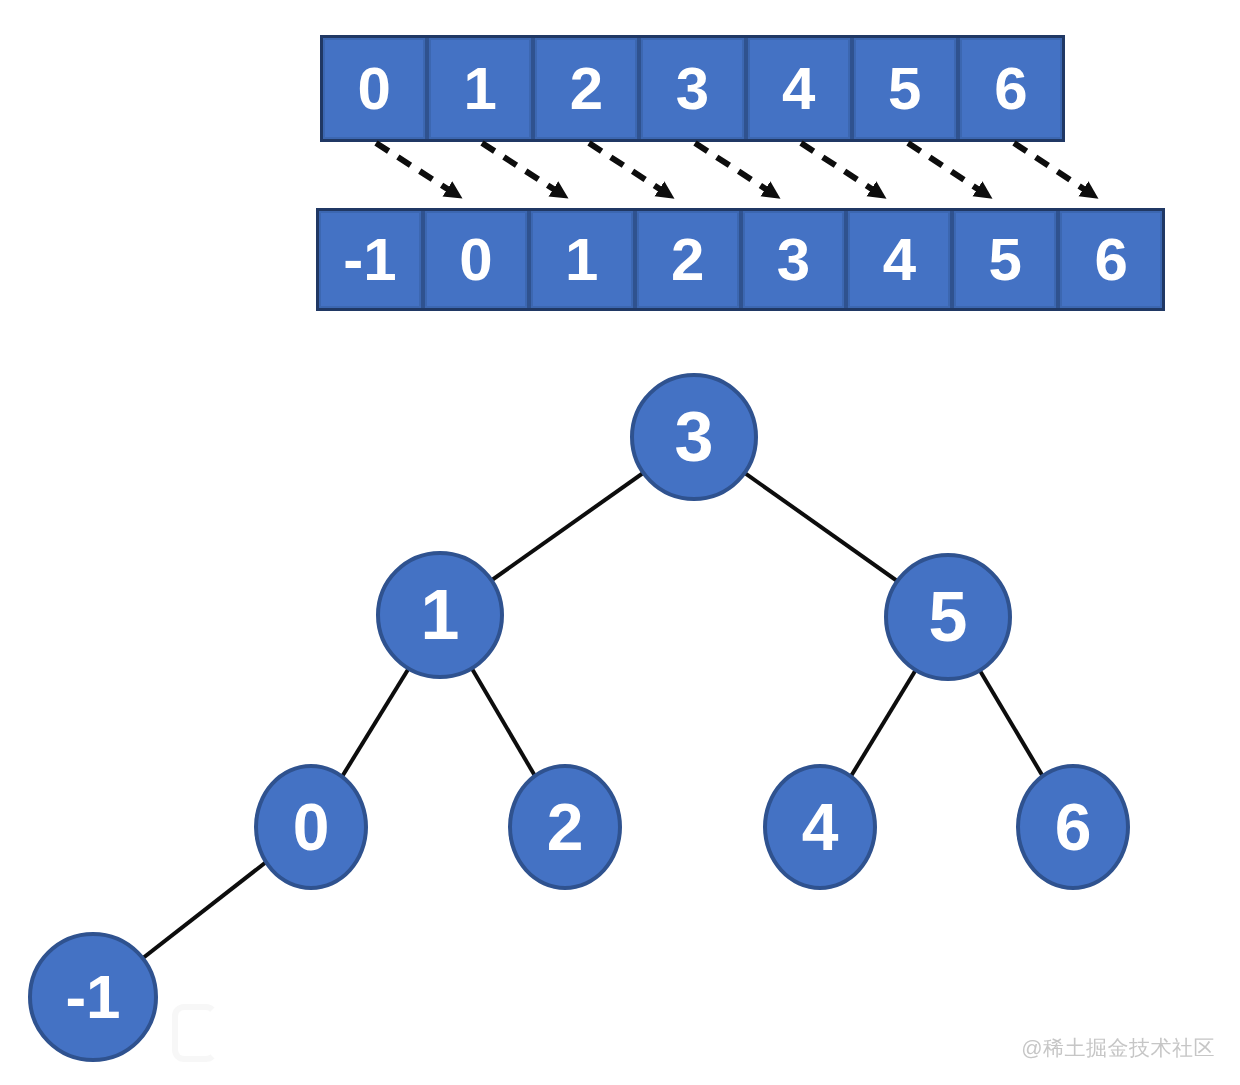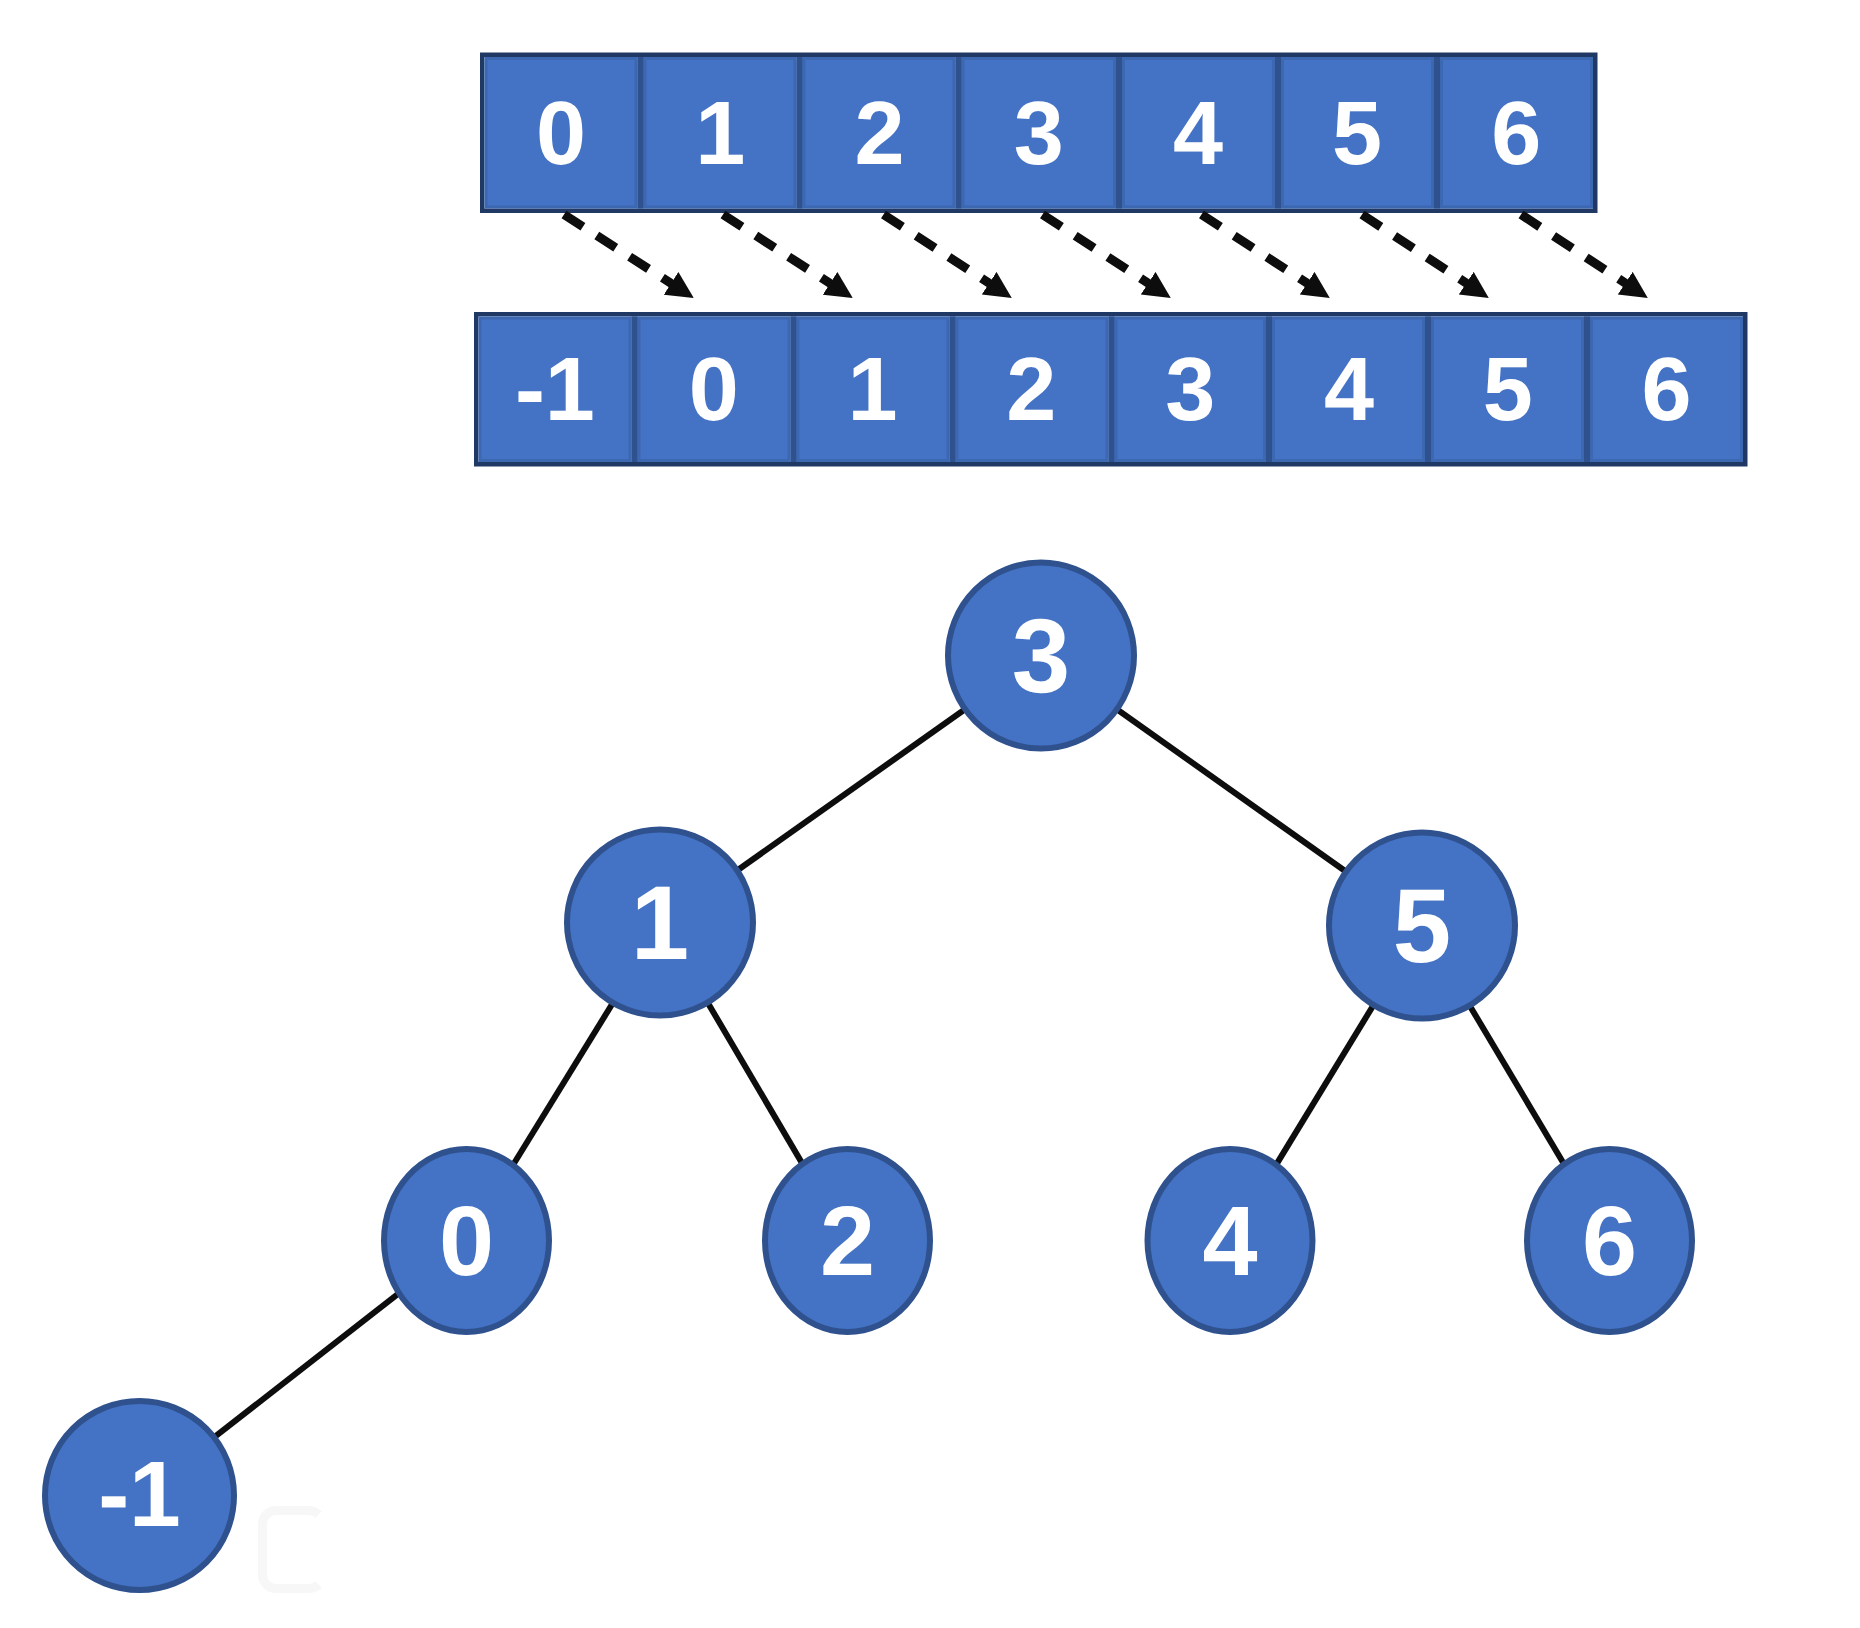--- a/index.html
+++ b/index.html
@@ -122,14 +122,15 @@
   <div class="node lvl-1 n1">1</div>
   <div class="node lvl-1 n5">5</div>
   <div class="node lvl-2 n0">0</div>
   <div class="node lvl-2 n2">2</div>
   <div class="node lvl-2 n4">4</div>
   <div class="node lvl-2 n6">6</div>
   <div class="node lvl-3 nm1">-1</div>
 
   <div class="ghost-mark"></div>
 
+  <div class="watermark">@稀土掘金技术社区</div>
 
 </div>
 
 </body></html>

